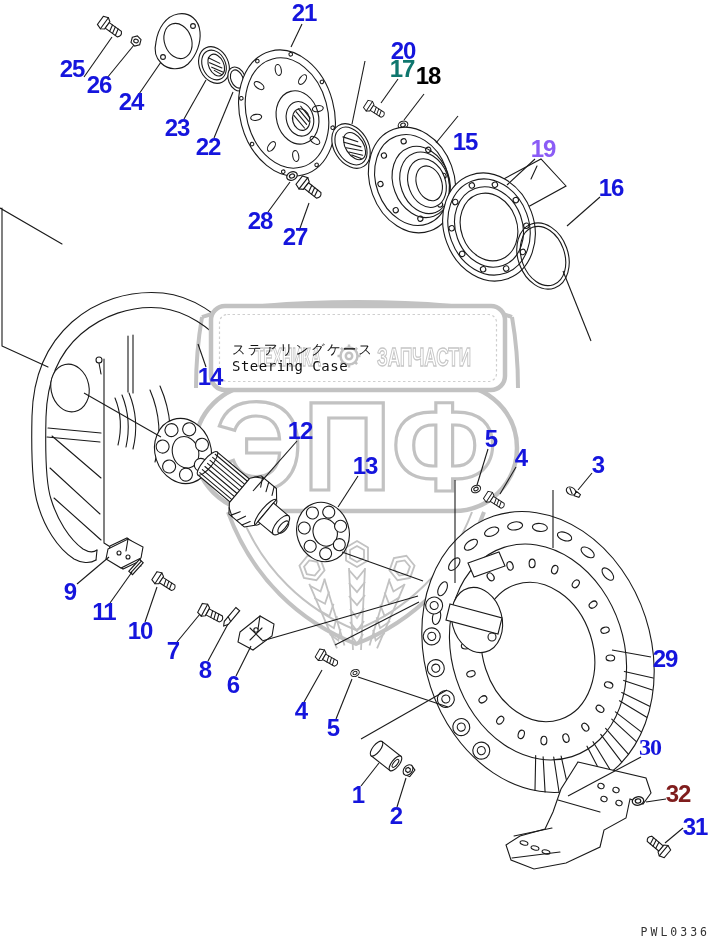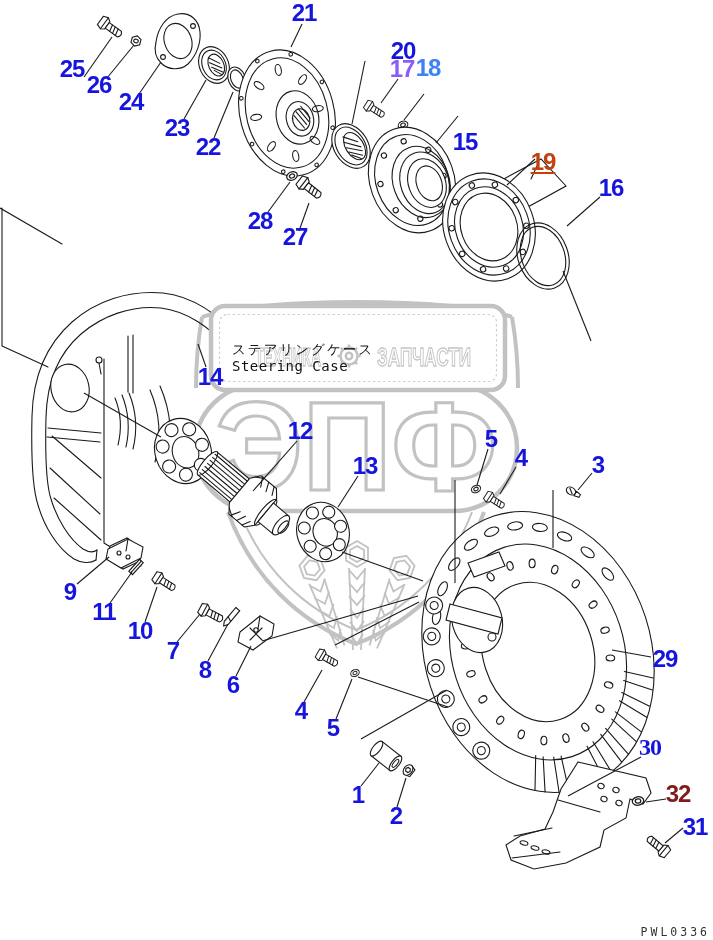--- a/index.html
+++ b/index.html
@@ -408,24 +408,24 @@
 </svg>
 
 <div id="labels">
       <div class="plabel" style="left: 72px; top: 69px; color: rgb(21, 21, 221);">25</div>
       <div class="plabel" style="left: 99px; top: 85px; color: rgb(21, 21, 221);">26</div>
       <div class="plabel" style="left: 131px; top: 102px; color: rgb(21, 21, 221);">24</div>
       <div class="plabel" style="left: 177px; top: 128px; color: rgb(21, 21, 221);">23</div>
       <div class="plabel" style="left: 208px; top: 147px; color: rgb(21, 21, 221);">22</div>
       <div class="plabel" style="left: 304px; top: 13px; color: rgb(21, 21, 221);">21</div>
       <div class="plabel" style="left: 367px; top: 51px; color: rgb(21, 21, 221); margin-left: 36px;">20</div>
-      <div class="plabel" style="left: 402px; top: 69px; color: #8b5cf6;">17</div>
-      <div class="plabel" style="left: 428px; top: 68px; color: #3b82f6;">18</div>
+      <div class="plabel" style="left: 402px; top: 69px; color: #0f766e;">17</div>
+      <div class="plabel" style="left: 428px; top: 76px; color: #000000;">18</div>
       <div class="plabel" style="left: 465px; top: 118px; color: rgb(21, 21, 221); margin-top: 24px;">15</div>
-      <div class="plabel" style="left: 543px; top: 162px; color: #c2410c; text-decoration: underline;">19</div>
+      <div class="plabel" style="left: 543px; top: 149px; color: #8b5cf6;">19</div>
       <div class="plabel" style="left: 611px; top: 188px; color: rgb(21, 21, 221);">16</div>
       <div class="plabel" style="left: 260px; top: 221px; color: rgb(21, 21, 221); text-align: center;">28</div>
       <div class="plabel" style="left: 295px; top: 237px; color: rgb(21, 21, 221);">27</div>
       <div class="plabel" style="left: 210px; top: 377px; color: rgb(21, 21, 221);">14</div>
       <div class="plabel" style="left: 300px; top: 431px; color: rgb(21, 21, 221);">12</div>
       <div class="plabel" style="left: 365px; top: 466px; color: rgb(21, 21, 221);">13</div>
       <div class="plabel" style="left: 491px; top: 439px; color: rgb(21, 21, 221);">5</div>
       <div class="plabel" style="left: 521px; top: 458px; color: rgb(21, 21, 221);">4</div>
       <div class="plabel" style="left: 598px; top: 465px; color: rgb(21, 21, 221);">3</div>
       <div class="plabel" style="left: 70px; top: 592px; color: rgb(21, 21, 221);">9</div>

